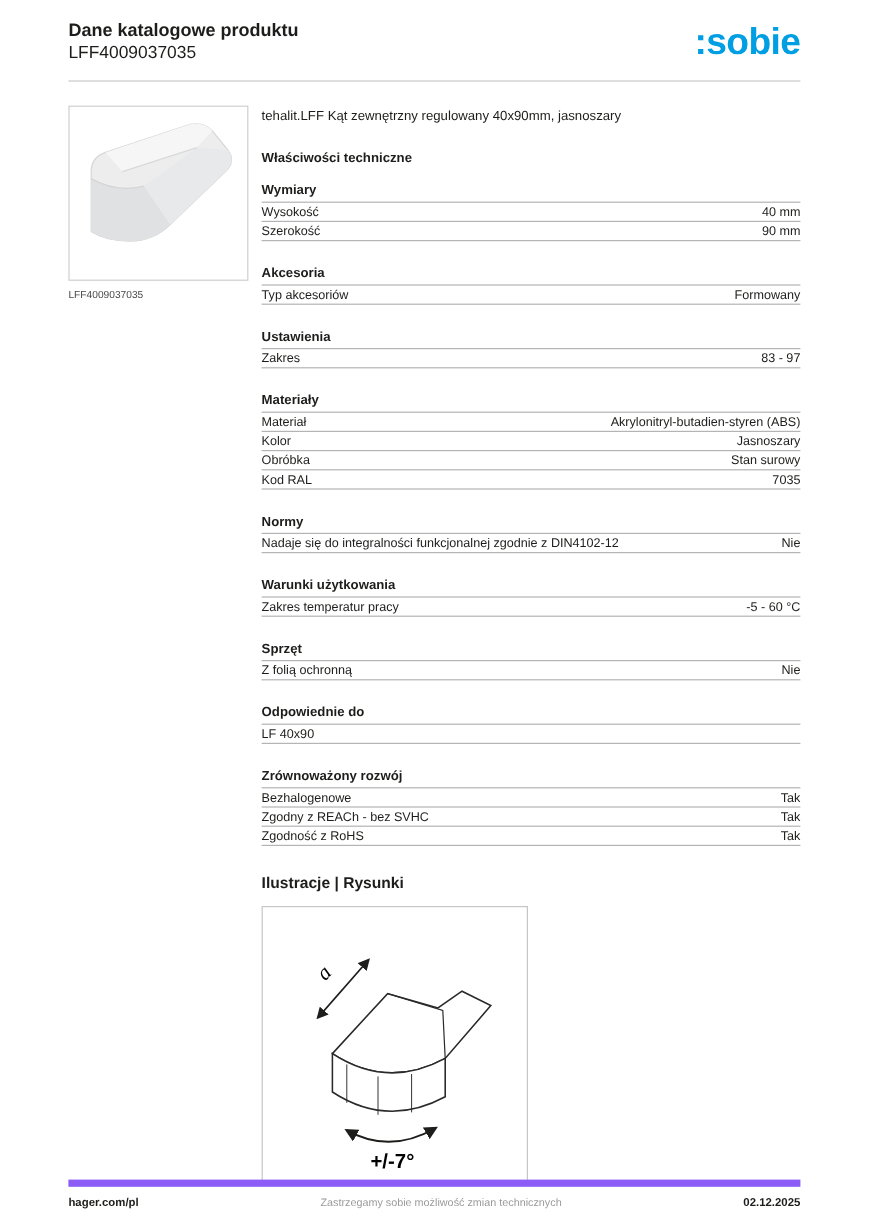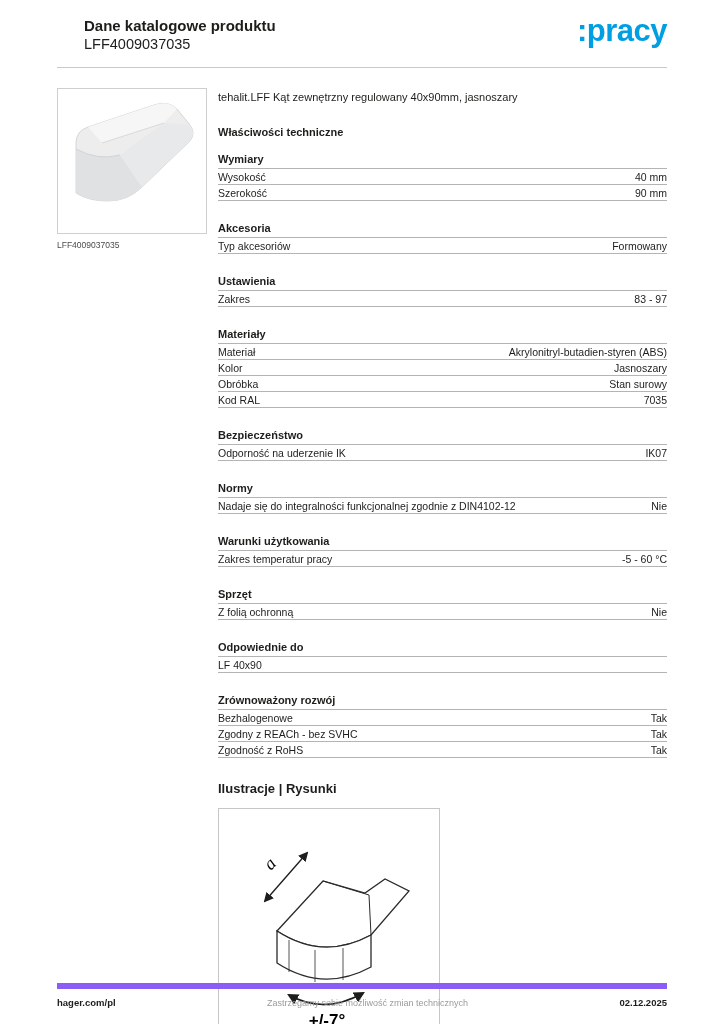--- a/index.html
+++ b/index.html
@@ -1,21 +1,21 @@
 <!DOCTYPE html>
 <html><head>
 <meta charset="utf-8">
 <style>
   * { margin: 0; padding: 0; box-sizing: border-box; }
   html, body { background: #ffffff; }
   body { font-family: "Liberation Sans", sans-serif; color: #1d1d1b; }
   .page { position: relative; width: 724px; height: 1024px; background: #fff; overflow: hidden; }
 
   
-  .header { display: flex; justify-content: space-between; align-items: flex-start; padding: 16px 57px 0 84px; }
+  .header { display: flex; justify-content: space-between; align-items: center; padding: 16px 57px 0 57px; }
   .h-title { font-size: 15px; font-weight: bold; line-height: 19px; }
   .h-sub { font-size: 14.5px; line-height: 19px; }
   .logo { font-size: 31px; font-weight: bold; color: #009ee3; letter-spacing: -0.5px; line-height: 30px; }
   .header-rule { margin: 13px 57px 0 57px; border-top: 1px solid #c9c9c9; }
 
   
   .main { display: flex; padding: 20px 57px 0 57px; gap: 11px; }
   .aside { width: 150px; flex: 0 0 150px; }
   .img-box { width: 150px; height: 146px; border: 1px solid #cfcfcf; background: #fff; display: flex; align-items: center; justify-content: center; }
   .img-caption { margin-top: 6px; font-size: 8.5px; color: #4a4a4a; }
@@ -48,21 +48,21 @@
 </head>
 <body>
 
 <div class="page">
 
   <div class="header">
     <div>
       <div class="h-title">Dane katalogowe produktu</div>
       <div class="h-sub">LFF4009037035</div>
     </div>
-    <div class="logo">:pracy</div>
+    <div class="logo">:sobie</div>
   </div>
   <div class="header-rule"></div>
 
   <div class="main">
 
     <div class="aside">
       <div class="img-box">
         <svg width="148" height="144" viewBox="0 0 148 144">
 
           <path d="M18 104 L18 54 Q18 42 30 38 L96 16 Q110 11 119 20 L132 36 Q138 44 132 52 L84 98 Q70 112 50 112 Q30 112 18 104 Z" fill="#ededee" stroke="#d5d6d7" stroke-width="1"></path>
@@ -119,27 +119,20 @@
             <div class="spec-row">
               <span class="lbl">Obróbka</span>
               <span class="val">Stan surowy</span>
             </div>
             <div class="spec-row">
               <span class="lbl">Kod RAL</span>
               <span class="val">7035</span>
             </div>
           </div>
           <div class="spec-section">
-            <div class="spec-title">Bezpieczeństwo</div>
-            <div class="spec-row">
-              <span class="lbl">Odporność na uderzenie IK</span>
-              <span class="val">IK07</span>
-            </div>
-          </div>
-          <div class="spec-section">
             <div class="spec-title">Normy</div>
             <div class="spec-row">
               <span class="lbl">Nadaje się do integralności funkcjonalnej zgodnie z DIN4102-12</span>
               <span class="val">Nie</span>
             </div>
           </div>
           <div class="spec-section">
             <div class="spec-title">Warunki użytkowania</div>
             <div class="spec-row">
               <span class="lbl">Zakres temperatur pracy</span>

